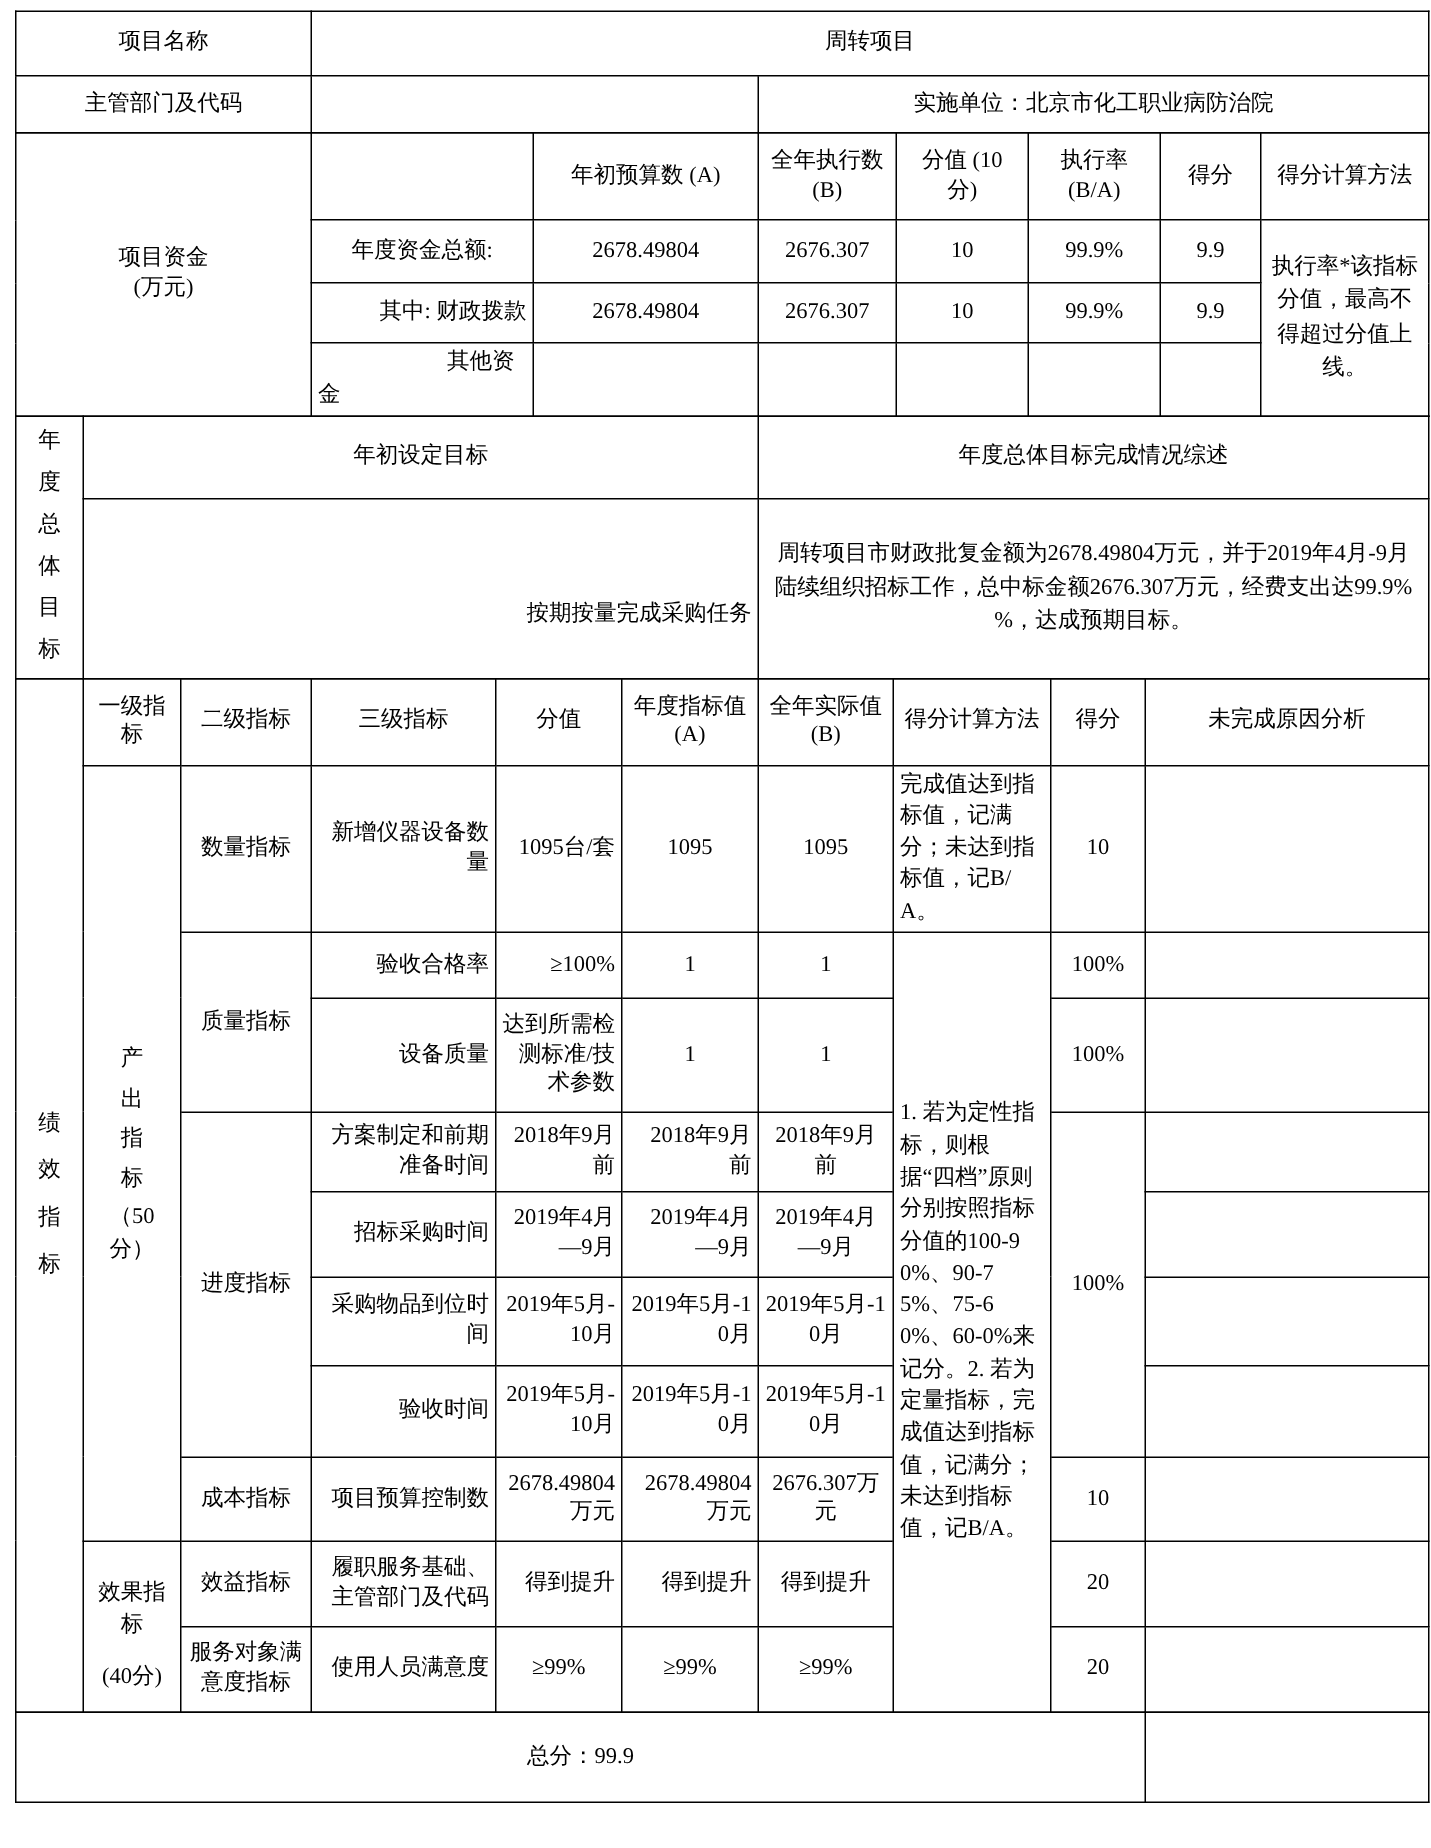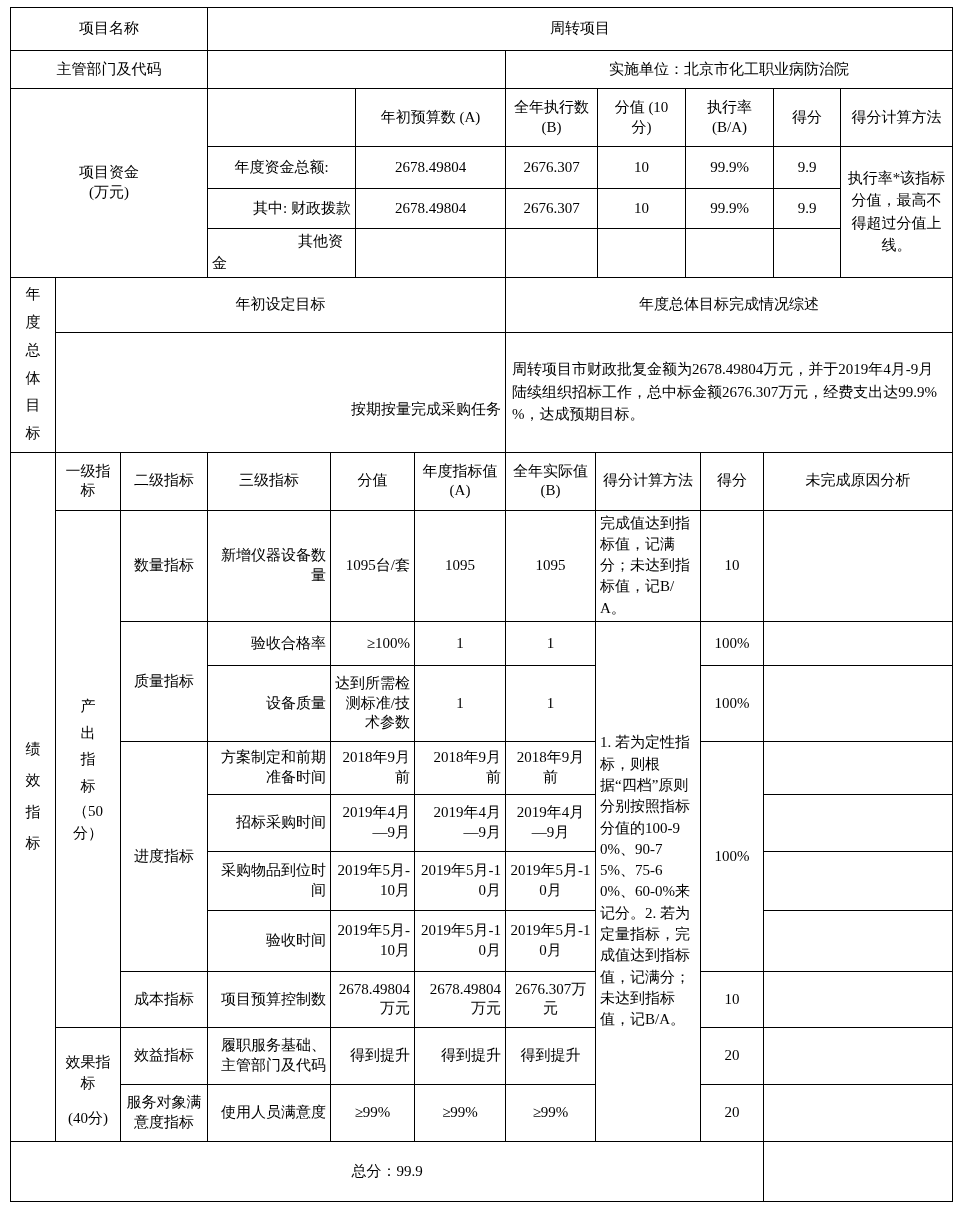--- a/index.html
+++ b/index.html
@@ -34,21 +34,21 @@
     vertical-align: middle;
     text-align: center;
     overflow: hidden;
     word-break: break-all;
   }
   .tl { text-align: right; }
   .pre { white-space: pre-line; }
   .method { text-align: left; line-height: 1.42; }
   .method-c { text-align: center; line-height: 1.5; }
   .goal-initial { text-align: right; vertical-align: bottom; padding-bottom: 32px; }
-  .goal-summary { text-align: left; line-height: 1.5; padding: 4px 6px; }
+  .goal-summary { text-align: center; line-height: 1.5; padding: 4px 6px; }
   .other-funds { text-align: left; text-indent: 86px; line-height: 1.45; }
   .vchars {
     display: block; width: 17px; margin: 0 auto;
     word-break: break-all; line-height: 1.78;
   }
   .lh21 { line-height: 2.1; }
   .lh185 { line-height: 1.85; }
   .l1score {
     display: block; width: 34px; margin: 0 auto;
     word-break: break-all; line-height: 1.5;

